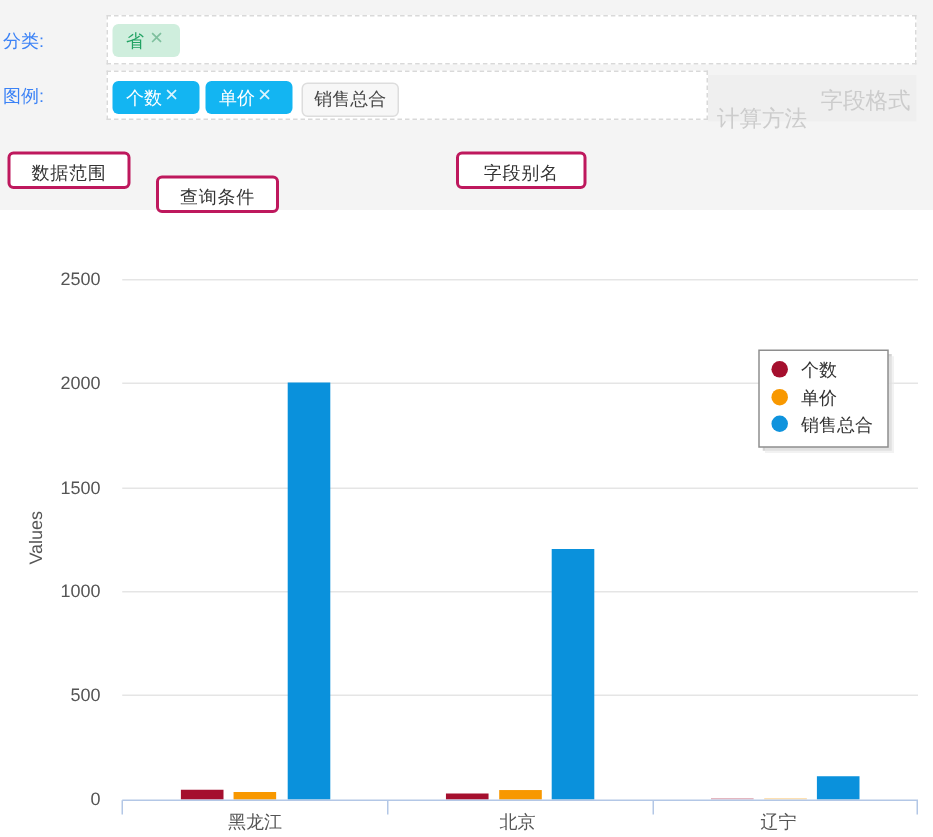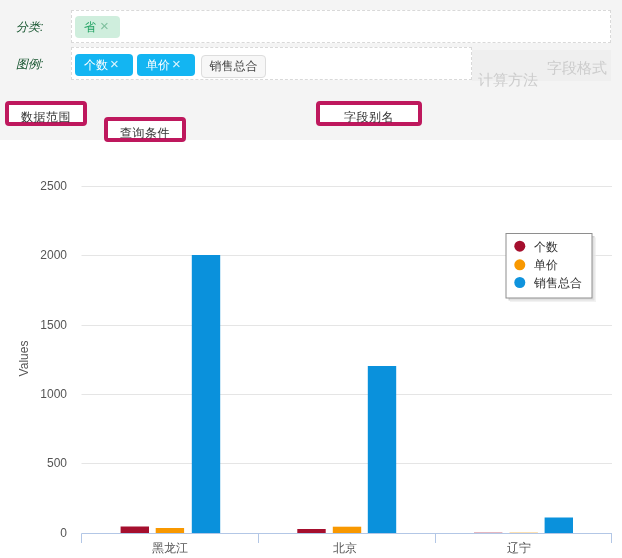--- a/index.html
+++ b/index.html
@@ -1,23 +1,23 @@
 <!DOCTYPE html>
 <html><head>
 <meta charset="utf-8">
 <style>
   html,body{margin:0;padding:0;}
   body{width:622px;height:558px;overflow:hidden;font-family:"Liberation Sans",sans-serif;}
   .abs{position:absolute;}
   #page{position:relative;width:622px;height:558px;background:#fff;}
   #top{position:absolute;left:0;top:0;width:622px;height:140px;background:#f4f4f4;}
-  .rowlabel{position:absolute;left:16px;font-size:12px;color:#14532d;font-style:italic;}
+  .rowlabel{position:absolute;left:2px;font-size:12px;color:#3b82f6;}
   .dashbox{position:absolute;left:71px;background:#fff;border:1px dashed #d9d9d9;box-sizing:border-box;}
   .tag{position:absolute;box-sizing:border-box;border-radius:4px;font-size:12px;line-height:22px;white-space:nowrap;}
-  .btn{position:absolute;top:101px;height:25px;box-sizing:border-box;background:#fff;border:4px solid #be185d;border-radius:4px;font-size:12px;color:#333;text-align:center;line-height:25px;letter-spacing:0.5px;}
+  .btn{position:absolute;top:101px;height:25px;box-sizing:border-box;background:#fff;border:2px solid #be185d;border-radius:4px;font-size:12px;color:#333;text-align:center;line-height:25px;letter-spacing:0.5px;}
 </style>
 </head>
 <body>
 <div id="page">
   <div id="top"></div>
 
   <div class="rowlabel" style="top:19px;">分类:</div>
   <div class="dashbox" style="top:10px;width:540px;height:33px;"></div>
   <div class="tag" style="left:75px;top:16px;width:45px;height:22px;background:#cfeedd;color:#21a263;padding-left:9px;">省<span style="position:absolute;left:25px;top:-1px;font-size:15px;color:#7fc09e;">×</span></div>
 
@@ -25,21 +25,21 @@
   <div class="dashbox" style="top:47px;width:401px;height:33px;"></div>
   <div class="tag" style="left:75px;top:54px;width:58px;height:22px;background:#13b5f2;color:#fff;padding-left:9px;">个数<span style="position:absolute;left:35px;top:-1px;font-size:15px;color:rgba(255,255,255,.85);">×</span></div>
   <div class="tag" style="left:137px;top:54px;width:58px;height:22px;background:#13b5f2;color:#fff;padding-left:9px;">单价<span style="position:absolute;left:35px;top:-1px;font-size:15px;color:rgba(255,255,255,.85);">×</span></div>
   <div class="tag" style="left:201px;top:55px;width:65px;height:23px;background:#f7f7f7;border:1px solid #ddd;color:#444;text-align:center;line-height:21px;">销售总合</div>
   <div class="abs" style="left:472px;top:50px;width:139px;height:31px;background:#efefef;"></div>
   <div class="abs" style="left:478px;top:60px;font-size:15px;line-height:15px;color:#ccc;white-space:nowrap;margin-top:12px;">计算方法</div>
   <div class="abs" style="left:547px;top:60px;font-size:15px;line-height:15px;color:#ccc;white-space:nowrap;">字段格式</div>
 
   <div class="btn" style="left:5px;width:82px;">数据范围</div>
   <div class="btn" style="left:104px;width:82px;margin-top:16px;">查询条件</div>
-  <div class="btn" style="left:304px;width:106px;margin-left:12px;">字段别名</div>
+  <div class="btn" style="left:304px;width:87px;">字段别名</div>
 
   <svg class="abs" style="left:0;top:140px;" width="622" height="418" viewBox="0 0 622 418">
 
     <g stroke="#e5e5e5" stroke-width="1">
       <line x1="81.5" y1="46.5" x2="612" y2="46.5"></line>
       <line x1="81.5" y1="115.5" x2="612" y2="115.5"></line>
       <line x1="81.5" y1="185.5" x2="612" y2="185.5"></line>
       <line x1="81.5" y1="254.5" x2="612" y2="254.5"></line>
       <line x1="81.5" y1="323.5" x2="612" y2="323.5"></line>
     </g>

